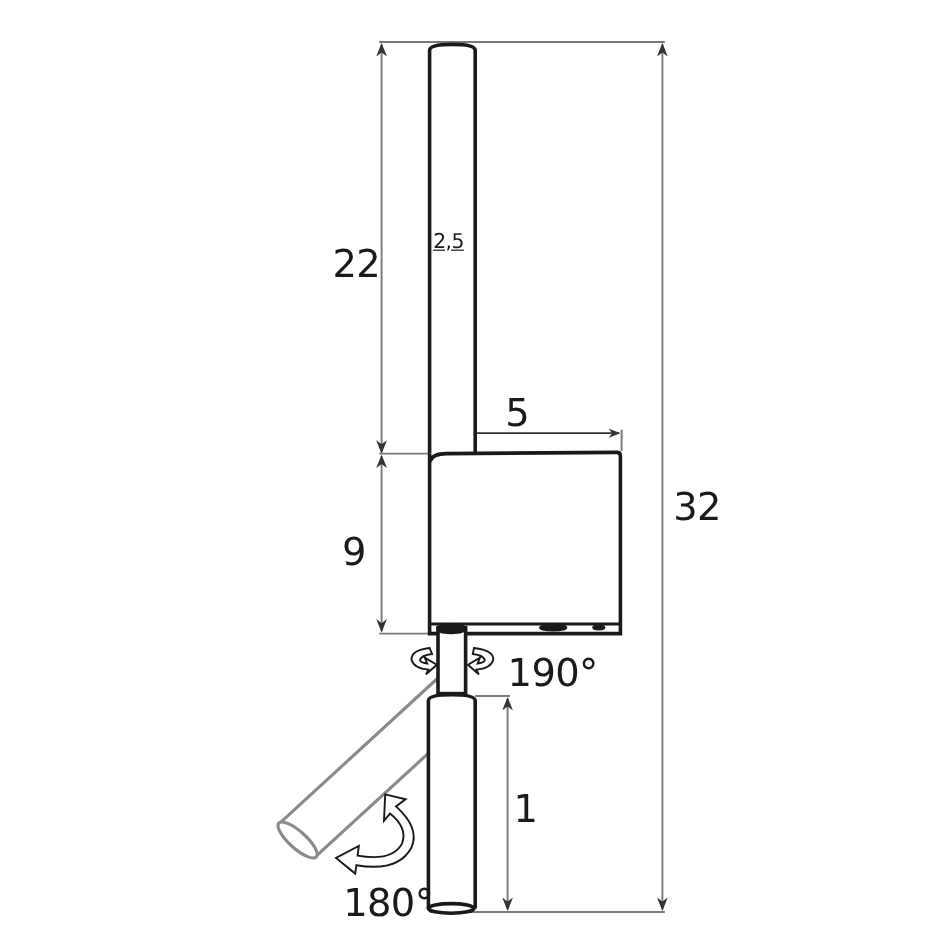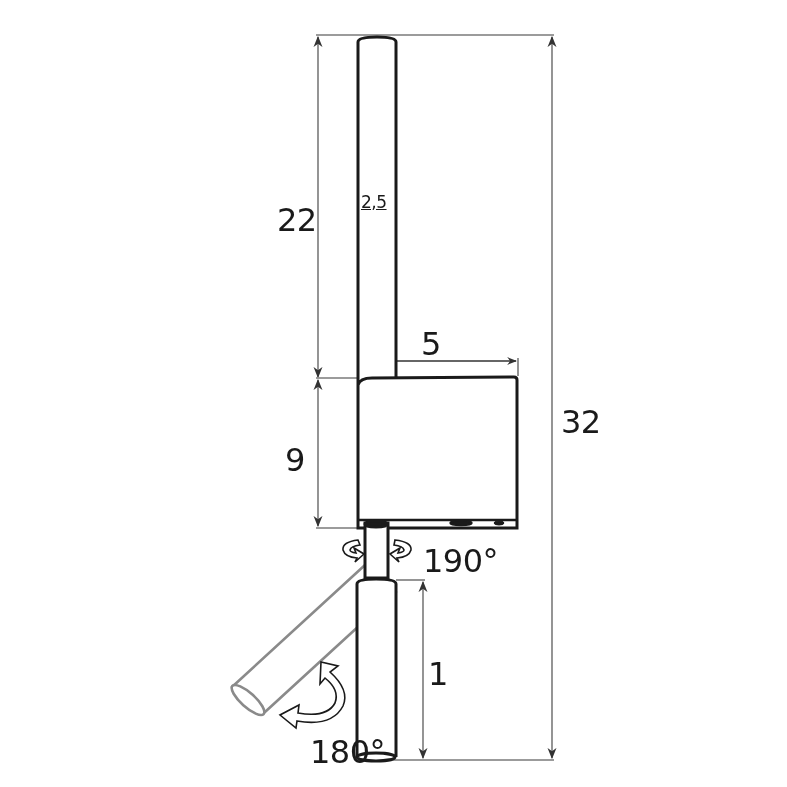--- a/index.html
+++ b/index.html
@@ -91,14 +91,14 @@
     </g>
   </svg>
 
   <div class="label lg" style="left:277px; top:204px;">22</div>
   <div class="label sm" style="left:361px; top:194px;">2,5</div>
   <div class="label lg" style="left:421px; top:328px;">5</div>
   <div class="label lg" style="left:285px; top:444px;">9</div>
   <div class="label lg" style="left:561px; top:406px;">32</div>
   <div class="label lg" style="left:423px; top:545px;">190°</div>
   <div class="label lg" style="left:428px; top:658px;">1</div>
-  <div class="label lg" style="left:286px; top:736px;margin-left:24px;">180°</div>
+  <div class="label lg" style="left:286px; top:736px;">180°</div>
 </div>
 
 </body></html>

